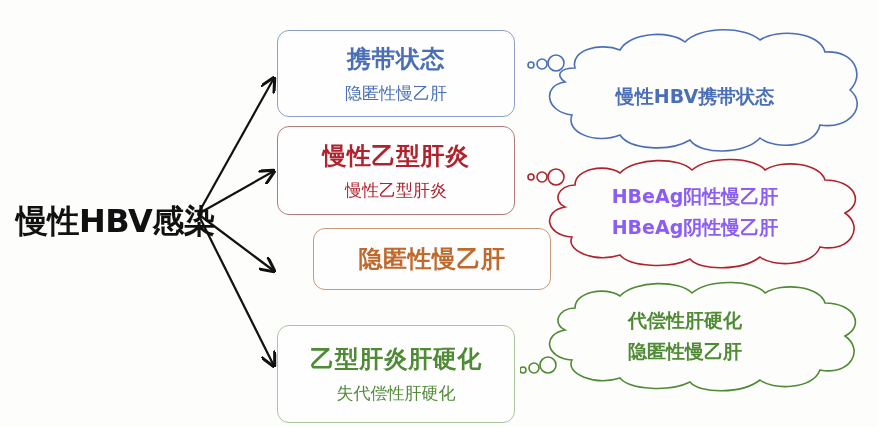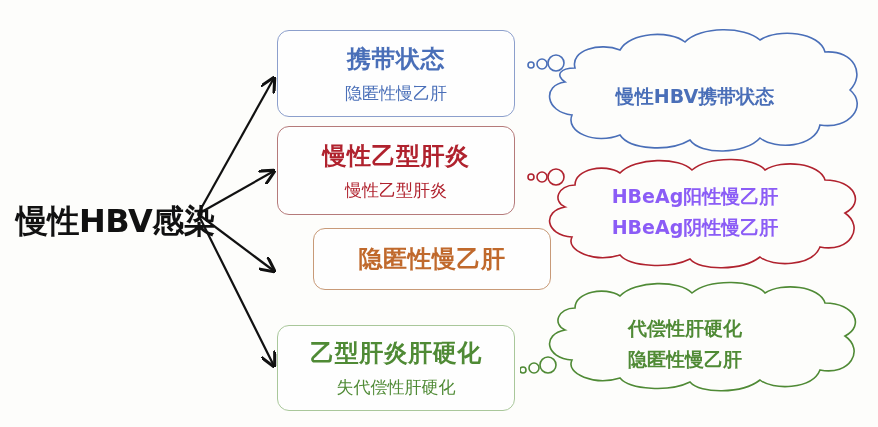--- a/index.html
+++ b/index.html
@@ -40,21 +40,21 @@
 
 <div class="box" style="top:126px;height:89px;border-color:#b57a7a;">
   <div class="title" style="color:#b0222e;">慢性乙型肝炎</div>
   <div class="sub" style="color:#b0222e;">慢性乙型肝炎</div>
 </div>
 
 <div class="box" style="top:228px;height:62px;border-color:#c89a78;margin-left:36px;">
   <div class="title" style="color:#c0692c;">隐匿性慢乙肝</div>
 </div>
 
-<div class="box" style="top:325px;height:86px;border-color:#a9c79a;">
+<div class="box" style="top:325px;height:98px;border-color:#a9c79a;">
   <div class="title" style="color:#4f8a35;">乙型肝炎肝硬化</div>
   <div class="sub" style="color:#4f8a35;">失代偿性肝硬化</div>
 </div>
 
 <svg class="cloud" style="left:520px;top:20px;" width="358" height="140" viewBox="0 0 358 140">
   <g fill="none" stroke="#4a6fb8" stroke-width="1.6">
     <circle cx="11" cy="45" r="3"></circle>
     <circle cx="22" cy="44" r="5"></circle>
     <circle cx="36" cy="43" r="8"></circle>
     <path d="M55,48 C50,30 80,22 100,30 C110,12 150,10 165,22 C180,6 225,6 240,20 C258,8 300,12 305,32 C335,30 345,55 330,70 C348,85 330,110 300,105 C295,128 255,130 240,118 C225,135 180,135 170,120 C150,132 110,130 100,115 C75,125 45,112 52,95 C25,92 22,65 45,62 C35,55 40,48 55,48 Z"></path>
@@ -78,16 +78,16 @@
 </div>
 
 <svg class="cloud" style="left:520px;top:280px;" width="358" height="125" viewBox="0 0 358 125">
   <g fill="none" stroke="#4f8a35" stroke-width="1.6">
     <circle cx="3" cy="90" r="3"></circle>
     <circle cx="14" cy="88" r="5"></circle>
     <circle cx="28" cy="85" r="8"></circle>
     <path d="M55,28 C55,12 85,6 100,16 C115,0 160,0 172,13 C190,-2 235,0 245,13 C262,2 300,6 305,23 C335,23 345,46 325,56 C345,70 330,96 300,90 C292,110 252,110 240,100 C222,114 180,114 170,102 C150,112 110,110 100,98 C75,106 45,94 52,80 C25,78 22,54 45,50 C32,44 38,28 55,28 Z"></path>
   </g>
 </svg>
-<div class="cloud-text" style="left:580px;top:304px;width:210px;height:80px;color:#4f8a35;">
+<div class="cloud-text" style="left:580px;top:296px;width:210px;height:80px;color:#4f8a35;">
   <span>代偿性肝硬化</span>
   <span>隐匿性慢乙肝</span>
 </div>
 
 </body></html>

